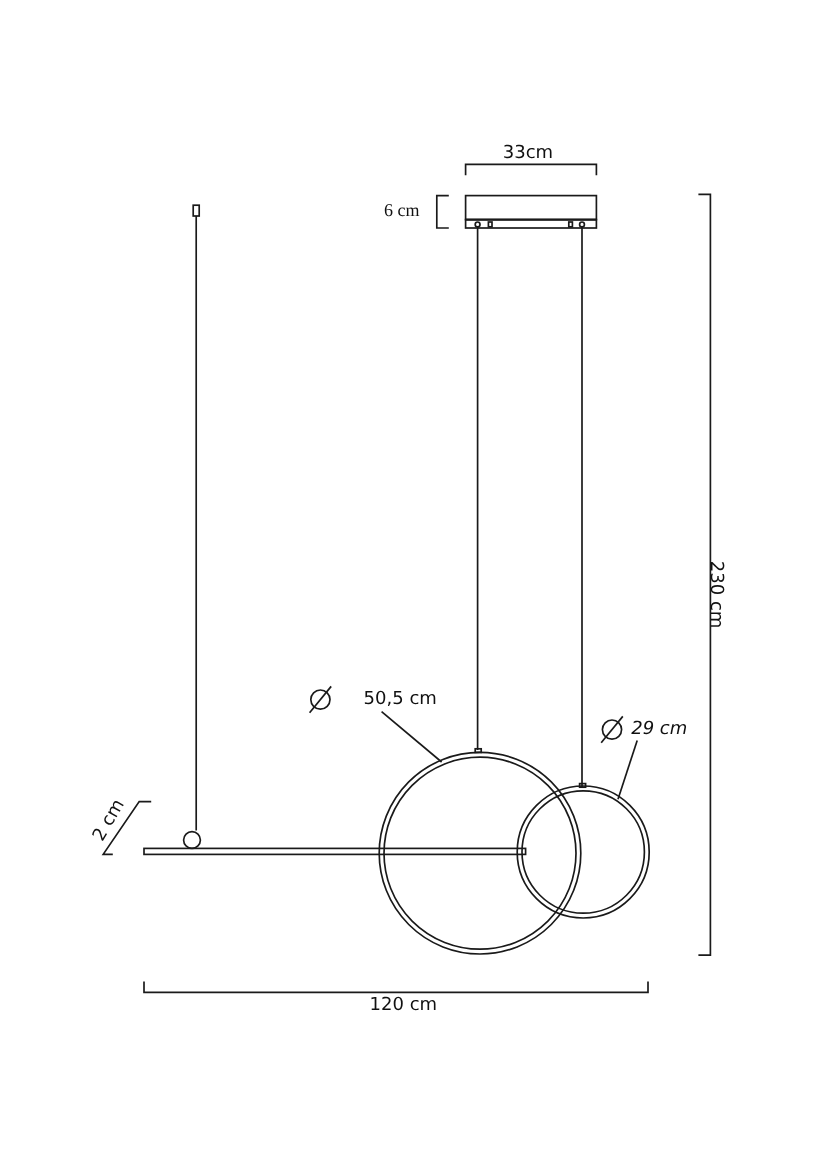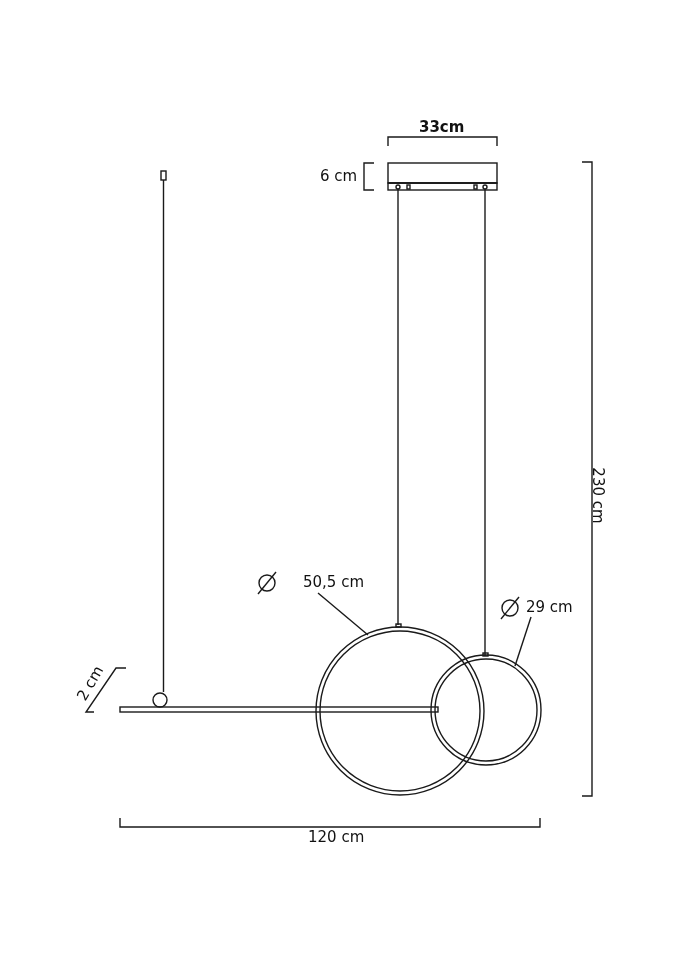--- a/index.html
+++ b/index.html
@@ -54,19 +54,19 @@
 
     <path d="M126 668 L116 668 L86 712 L94 712"></path>
 
     <circle cx="267" cy="583" r="8"></circle>
     <line x1="258" y1="594" x2="276" y2="572"></line>
     <circle cx="510" cy="608" r="8"></circle>
     <line x1="501" y1="619" x2="519" y2="597"></line>
   </g>
 </svg>
 
-<div class="lbl" style="left:419px; top:120px;font-weight:bold;">33cm</div>
-<div class="lbl" style="left:320px; top:169px;">6 cm</div>
+<div class="lbl" style="left:419px; top:120px;">33cm</div>
+<div class="lbl" style="left:320px; top:169px;font-family:Liberation Serif, serif;">6 cm</div>
 <div class="lbl rot90" style="left:569px; top:488px;">230 cm</div>
 <div class="lbl" style="left:308px; top:830px;">120 cm</div>
 <div class="lbl rotn60" style="left:72px; top:676px;">2 cm</div>
 <div class="lbl" style="left:283px; top:575px;margin-left:20px;">50,5 cm</div>
-<div class="lbl" style="left:526px; top:600px;">29 cm</div>
+<div class="lbl" style="left:526px; top:600px;font-style:italic;">29 cm</div>
 
 </body></html>

